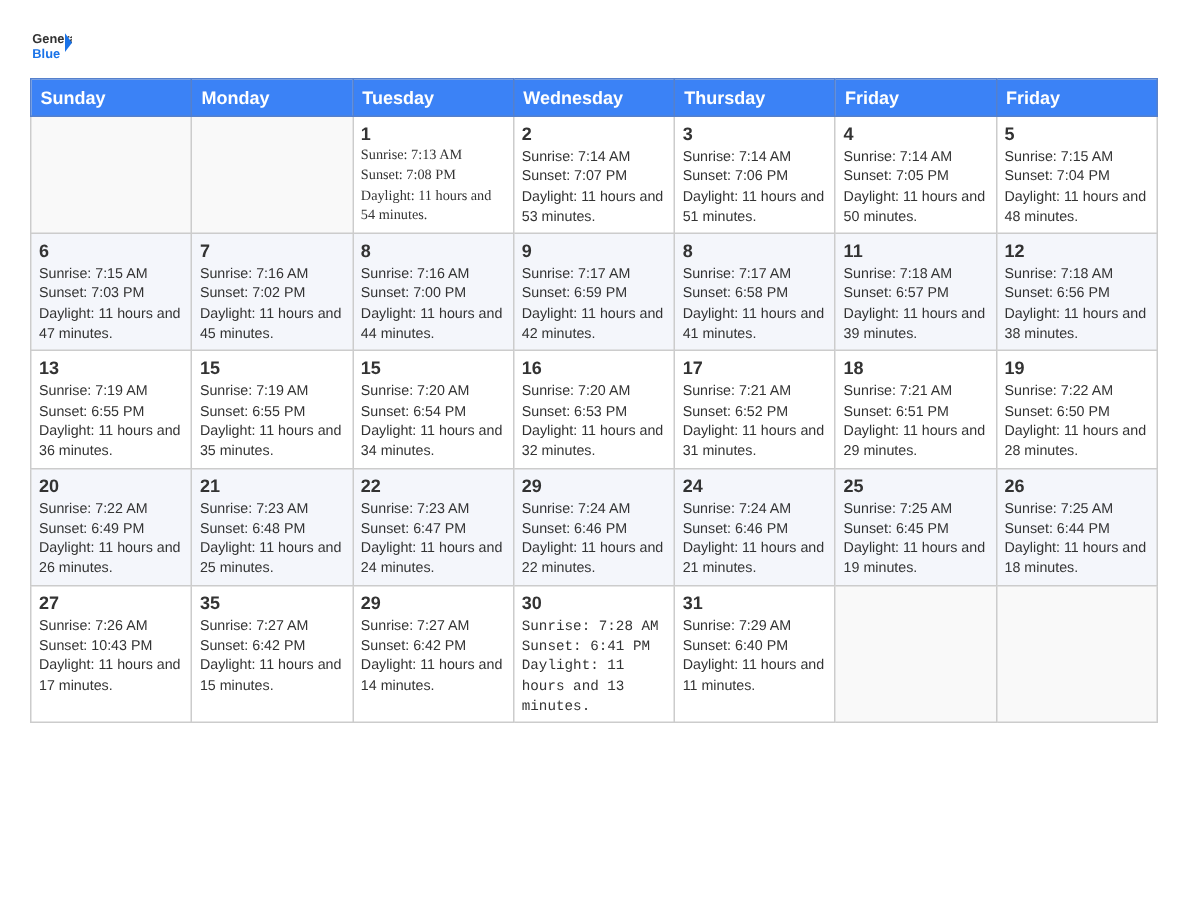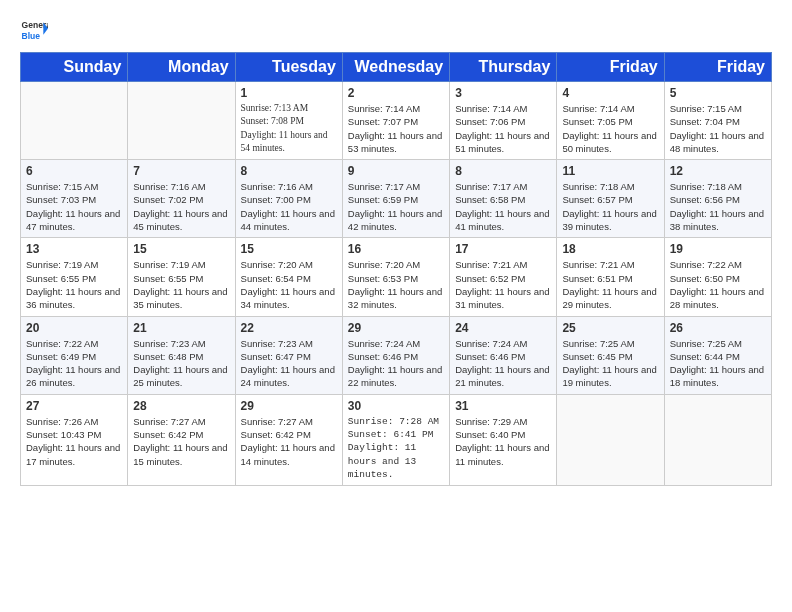--- a/index.html
+++ b/index.html
@@ -42,26 +42,26 @@
     .location {
       font-size: 14px;
       color: #555;
     }
     .calendar {
       width: 100%;
       border-collapse: collapse;
       border: 1px solid #ccc;
     }
     .calendar th {
-      background: #1d4ed8;
+      background: #3b82f6;
       color: #fff;
-      font-size: 16px;
+      font-size: 12px;
       font-weight: bold;
       padding: 5px 6px;
-      text-align: right;
+      text-align: left;
       border: 1px solid #5580cc;
     }
     .calendar td {
       vertical-align: top;
       border: 1px solid #ccc;
       padding: 4px 5px;
       width: calc(100% / 7);
       min-height: 80px;
       font-size: 10px;
       color: #333;
@@ -286,21 +286,21 @@
           </td>
         </tr>
         <tr>
           <td>
             <span class="day-number">27</span>
             <div class="day-info" style="white-space: pre-line;">Sunrise: 7:26 AM
 Sunset: 10:43 PM
 Daylight: 11 hours and 17 minutes.</div>
           </td>
           <td>
-            <span class="day-number">28</span>
+            <span class="day-number">35</span>
             <div class="day-info" style="white-space: pre-line;">Sunrise: 7:27 AM
 Sunset: 6:42 PM
 Daylight: 11 hours and 15 minutes.</div>
           </td>
           <td>
             <span class="day-number">29</span>
             <div class="day-info" style="white-space: pre-line;">Sunrise: 7:27 AM
 Sunset: 6:42 PM
 Daylight: 11 hours and 14 minutes.</div>
           </td>

